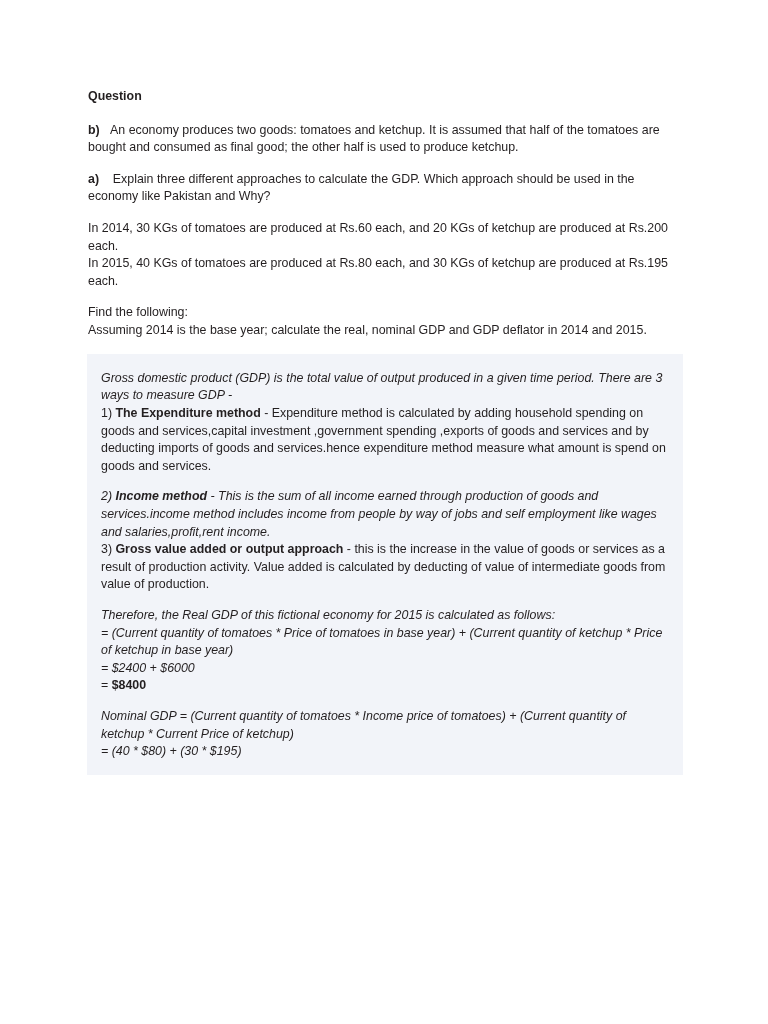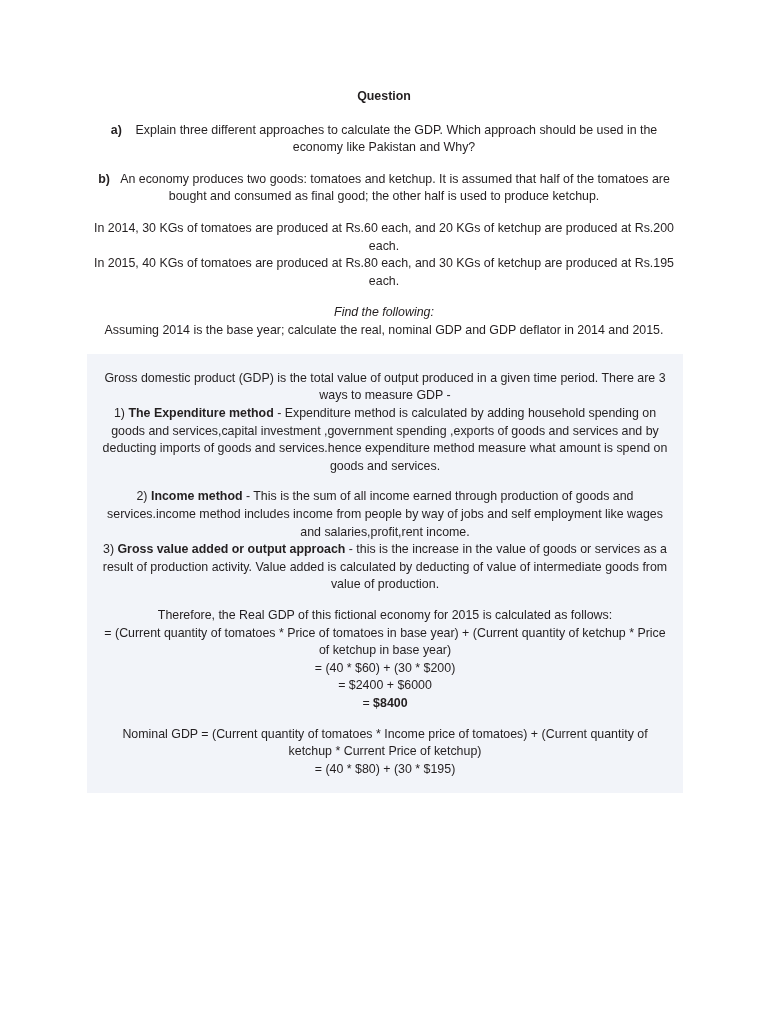--- a/index.html
+++ b/index.html
@@ -14,78 +14,77 @@
     color: #231f20;
     overflow: hidden;
   }
   .page {
     position: relative;
     width: 768px;
     height: 1024px;
     background: #ffffff;
     box-sizing: border-box;
     padding: 88px 88px 0 88px;
-    text-align: center;
   }
   .doc-body {
     font-size: 12.4px;
     line-height: 1.42;
   }
   .q-title {
     font-weight: bold;
     font-size: 12.4px;
     margin: 0 0 16px 0;
   }
   p {
     margin: 0 0 14px 0;
   }
   .tight {
     margin-bottom: 0;
   }
   .label {
     font-weight: bold;
   }
   .italic {
-    font-style: italic;
     margin-top: 8px;
   }
   .highlight-block {
     background: #f2f4f9;
     padding: 16px 14px 14px 14px;
     margin-top: 14px;
     box-sizing: border-box;
     width: 596px;
     margin-left: -1px;
   }
   .highlight-block p {
     margin: 0 0 13px 0;
   }
   .highlight-block p.run {
     margin: 0;
+    font-style: italic;
   }
   .bold {
     font-weight: bold;
   }
 </style>
 </head>
 <body>
 
 <div class="page">
   <div class="doc-body">
 
     <div class="q-title">Question</div>
 
     <p>
-      <span class="label">a)</span>
-      &nbsp;&nbsp;&nbsp;<span>Explain three different approaches to calculate the GDP. Which approach should be used in the economy like Pakistan and Why?</span>
+      <span class="label">b)</span>
+      &nbsp;&nbsp;<span>An economy produces two goods: tomatoes and ketchup. It is assumed that half of the tomatoes are bought and consumed as final good; the other half is used to produce ketchup.</span>
     </p>
 
     <p>
-      <span class="label">b)</span>
-      &nbsp;&nbsp;<span>An economy produces two goods: tomatoes and ketchup. It is assumed that half of the tomatoes are bought and consumed as final good; the other half is used to produce ketchup.</span>
+      <span class="label">a)</span>
+      &nbsp;&nbsp;&nbsp;<span>Explain three different approaches to calculate the GDP. Which approach should be used in the economy like Pakistan and Why?</span>
     </p>
 
     <p class="tight">In 2014, 30 KGs of tomatoes are produced at Rs.60 each, and 20 KGs of ketchup are produced at Rs.200 each.</p>
     <p>In 2015, 40 KGs of tomatoes are produced at Rs.80 each, and 30 KGs of ketchup are produced at Rs.195 each.</p>
 
     <p class="tight italic">Find the following:</p>
     <p>Assuming 2014 is the base year; calculate the real, nominal GDP and GDP deflator in 2014 and 2015.</p>
 
     <div class="highlight-block">
 
@@ -101,21 +100,20 @@
         <span class="bold">Income method</span><span> - This is the sum of all income earned through production of goods and services.income method includes income from people by way of jobs and self employment like wages and salaries,profit,rent income.</span>
       </p>
 
       <p>
         <span>3)</span>
         <span class="bold">Gross value added or output approach</span><span> - this is the increase in the value of goods or services as a result of production activity. Value added is calculated by deducting of value of intermediate goods from value of production.</span>
       </p>
 
       <p class="run">Therefore, the Real GDP of this fictional economy for 2015 is calculated as follows:</p>
       <p class="run">= (Current quantity of tomatoes * Price of tomatoes in base year) + (Current quantity of ketchup * Price of ketchup in base year)</p>
-      <p class="run">= (40 * $60) + (30 * $200)</p>
       <p class="run">= $2400 + $6000</p>
       <p>
         <span>= </span><span class="bold">$8400</span>
       </p>
 
       <p class="run">Nominal GDP = (Current quantity of tomatoes * Income price of tomatoes) + (Current quantity of ketchup * Current Price of ketchup)</p>
       <p class="run">= (40 * $80) + (30 * $195)</p>
 
     </div>
   </div>

